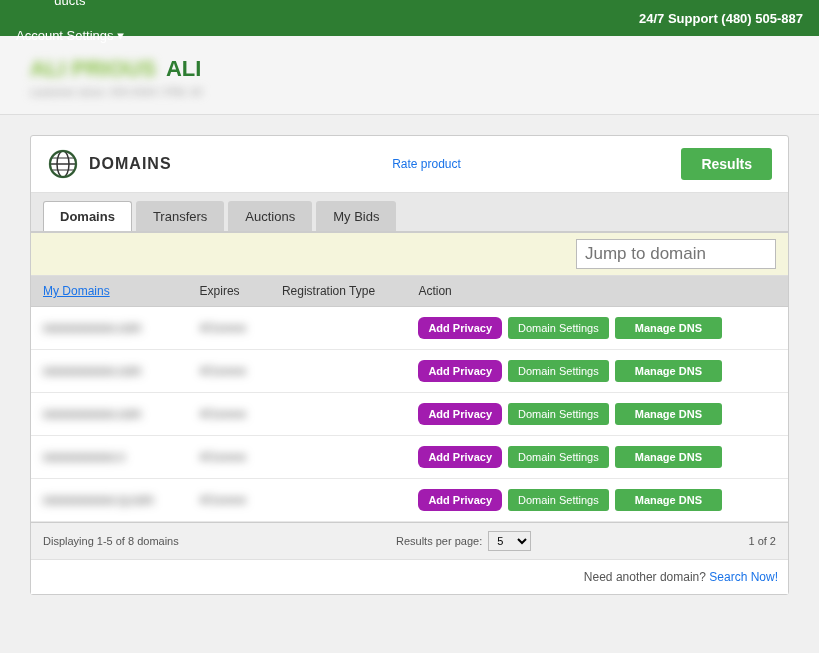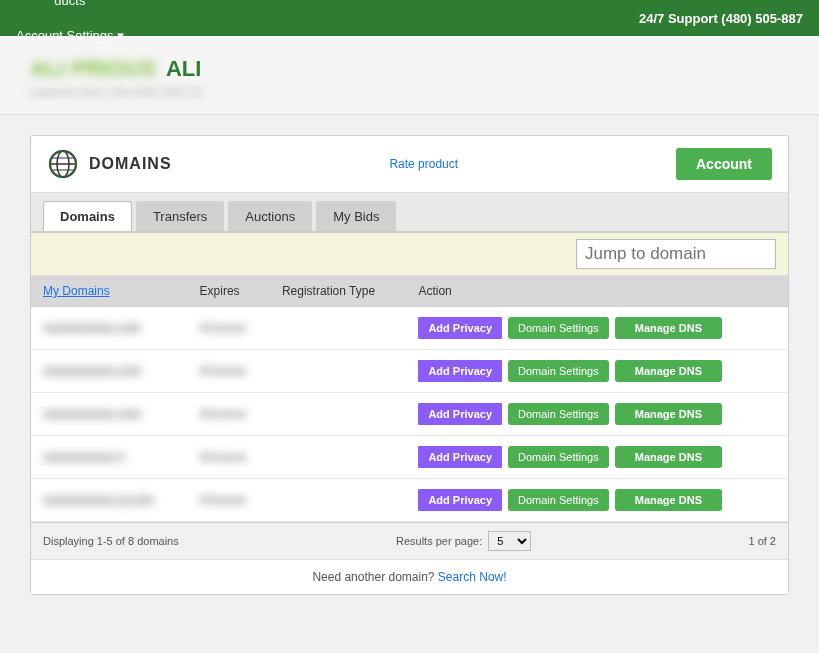--- a/index.html
+++ b/index.html
@@ -152,27 +152,27 @@
       font-size: 12px;
       vertical-align: middle;
     }
     .domain-name-cell {
       color: #333;
       filter: blur(5px);
     }
     .expires-cell { color: #555; filter: blur(4px); }
     .action-cell { display: flex; gap: 6px; align-items: center; }
     .btn-add-privacy {
-      background: #8b5cf6;
+      background: #a21caf;
       color: white;
       border: none;
       padding: 5px 10px;
       font-size: 11px;
       font-weight: bold;
-      border-radius: 1px;
+      border-radius: 6px;
       cursor: pointer;
       white-space: nowrap;
     }
     .btn-domain-settings {
       background: #4caf50;
       color: white;
       border: none;
       padding: 5px 10px;
       font-size: 11px;
       font-weight: normal;
@@ -206,21 +206,21 @@
     .results-per-page { display: flex; align-items: center; gap: 6px; }
     .results-select {
       border: 1px solid #bbb;
       padding: 2px 4px;
       font-size: 11px;
     }
     .page-info { color: #555; }
 
     
     .need-domain-bar {
-      text-align: center;
+      text-align: right;
       padding: 10px;
       font-size: 12px;
       color: #555;
       background: white;
       border-top: 1px solid #e0e0e0;
     }
     .need-domain-bar a {
       color: #1a73e8;
       text-decoration: none;
       cursor: pointer;
@@ -259,21 +259,21 @@
           <circle cx="16" cy="16" r="13" fill="none" stroke="#333" stroke-width="2"></circle>
           <ellipse cx="16" cy="16" rx="6" ry="13" fill="none" stroke="#333" stroke-width="1.5"></ellipse>
           <line x1="3" y1="16" x2="29" y2="16" stroke="#333" stroke-width="1.5"></line>
           <line x1="5" y1="10" x2="27" y2="10" stroke="#333" stroke-width="1"></line>
           <line x1="5" y1="22" x2="27" y2="22" stroke="#333" stroke-width="1"></line>
           <circle cx="16" cy="16" r="13" fill="none" stroke="#2e7d32" stroke-width="2.5" opacity="0.5"></circle>
         </svg>
         <span class="domains-title-text">DOMAINS</span>
       </div>
       <a class="rate-product-link">Rate product</a>
-      <button class="manage-btn">Account</button>
+      <button class="manage-btn">Results</button>
     </div>
 
     <div class="tabs-bar">
       <div class="tabs">
         <div class="tab active">Domains</div>
         <div class="tab">Transfers</div>
         <div class="tab">Auctions</div>
         <div class="tab">My Bids</div>
       </div>
     </div>

